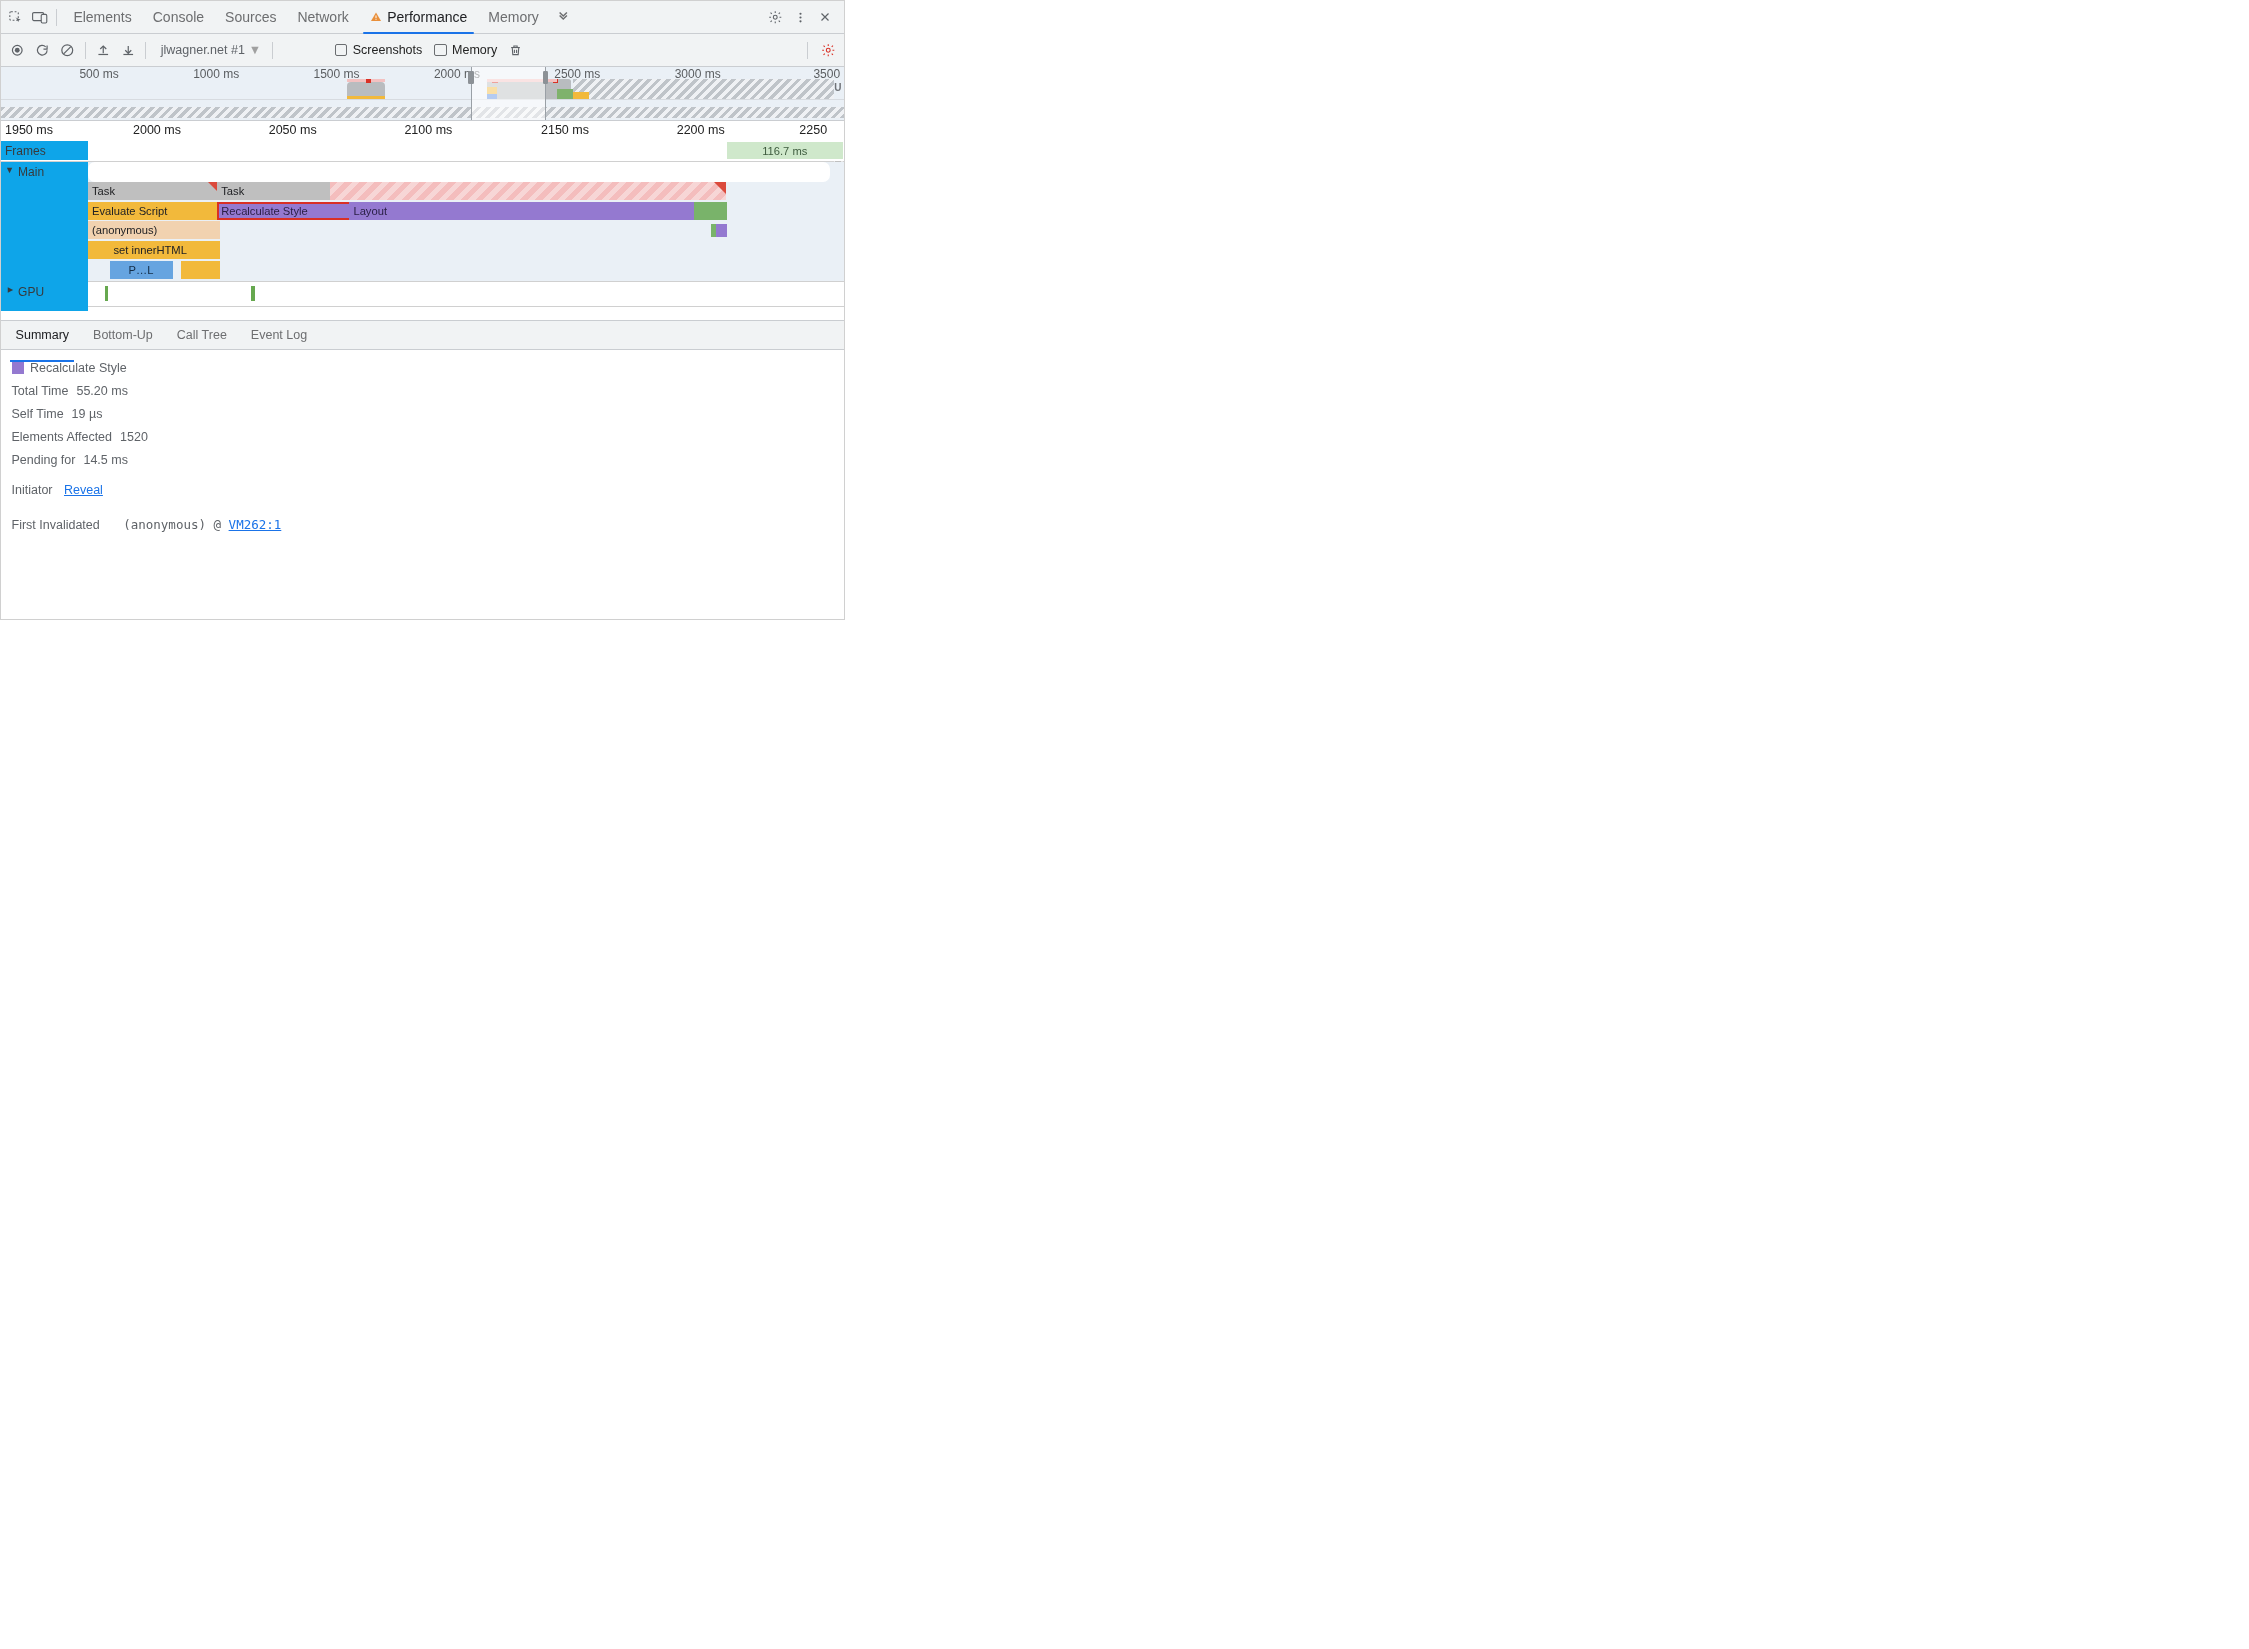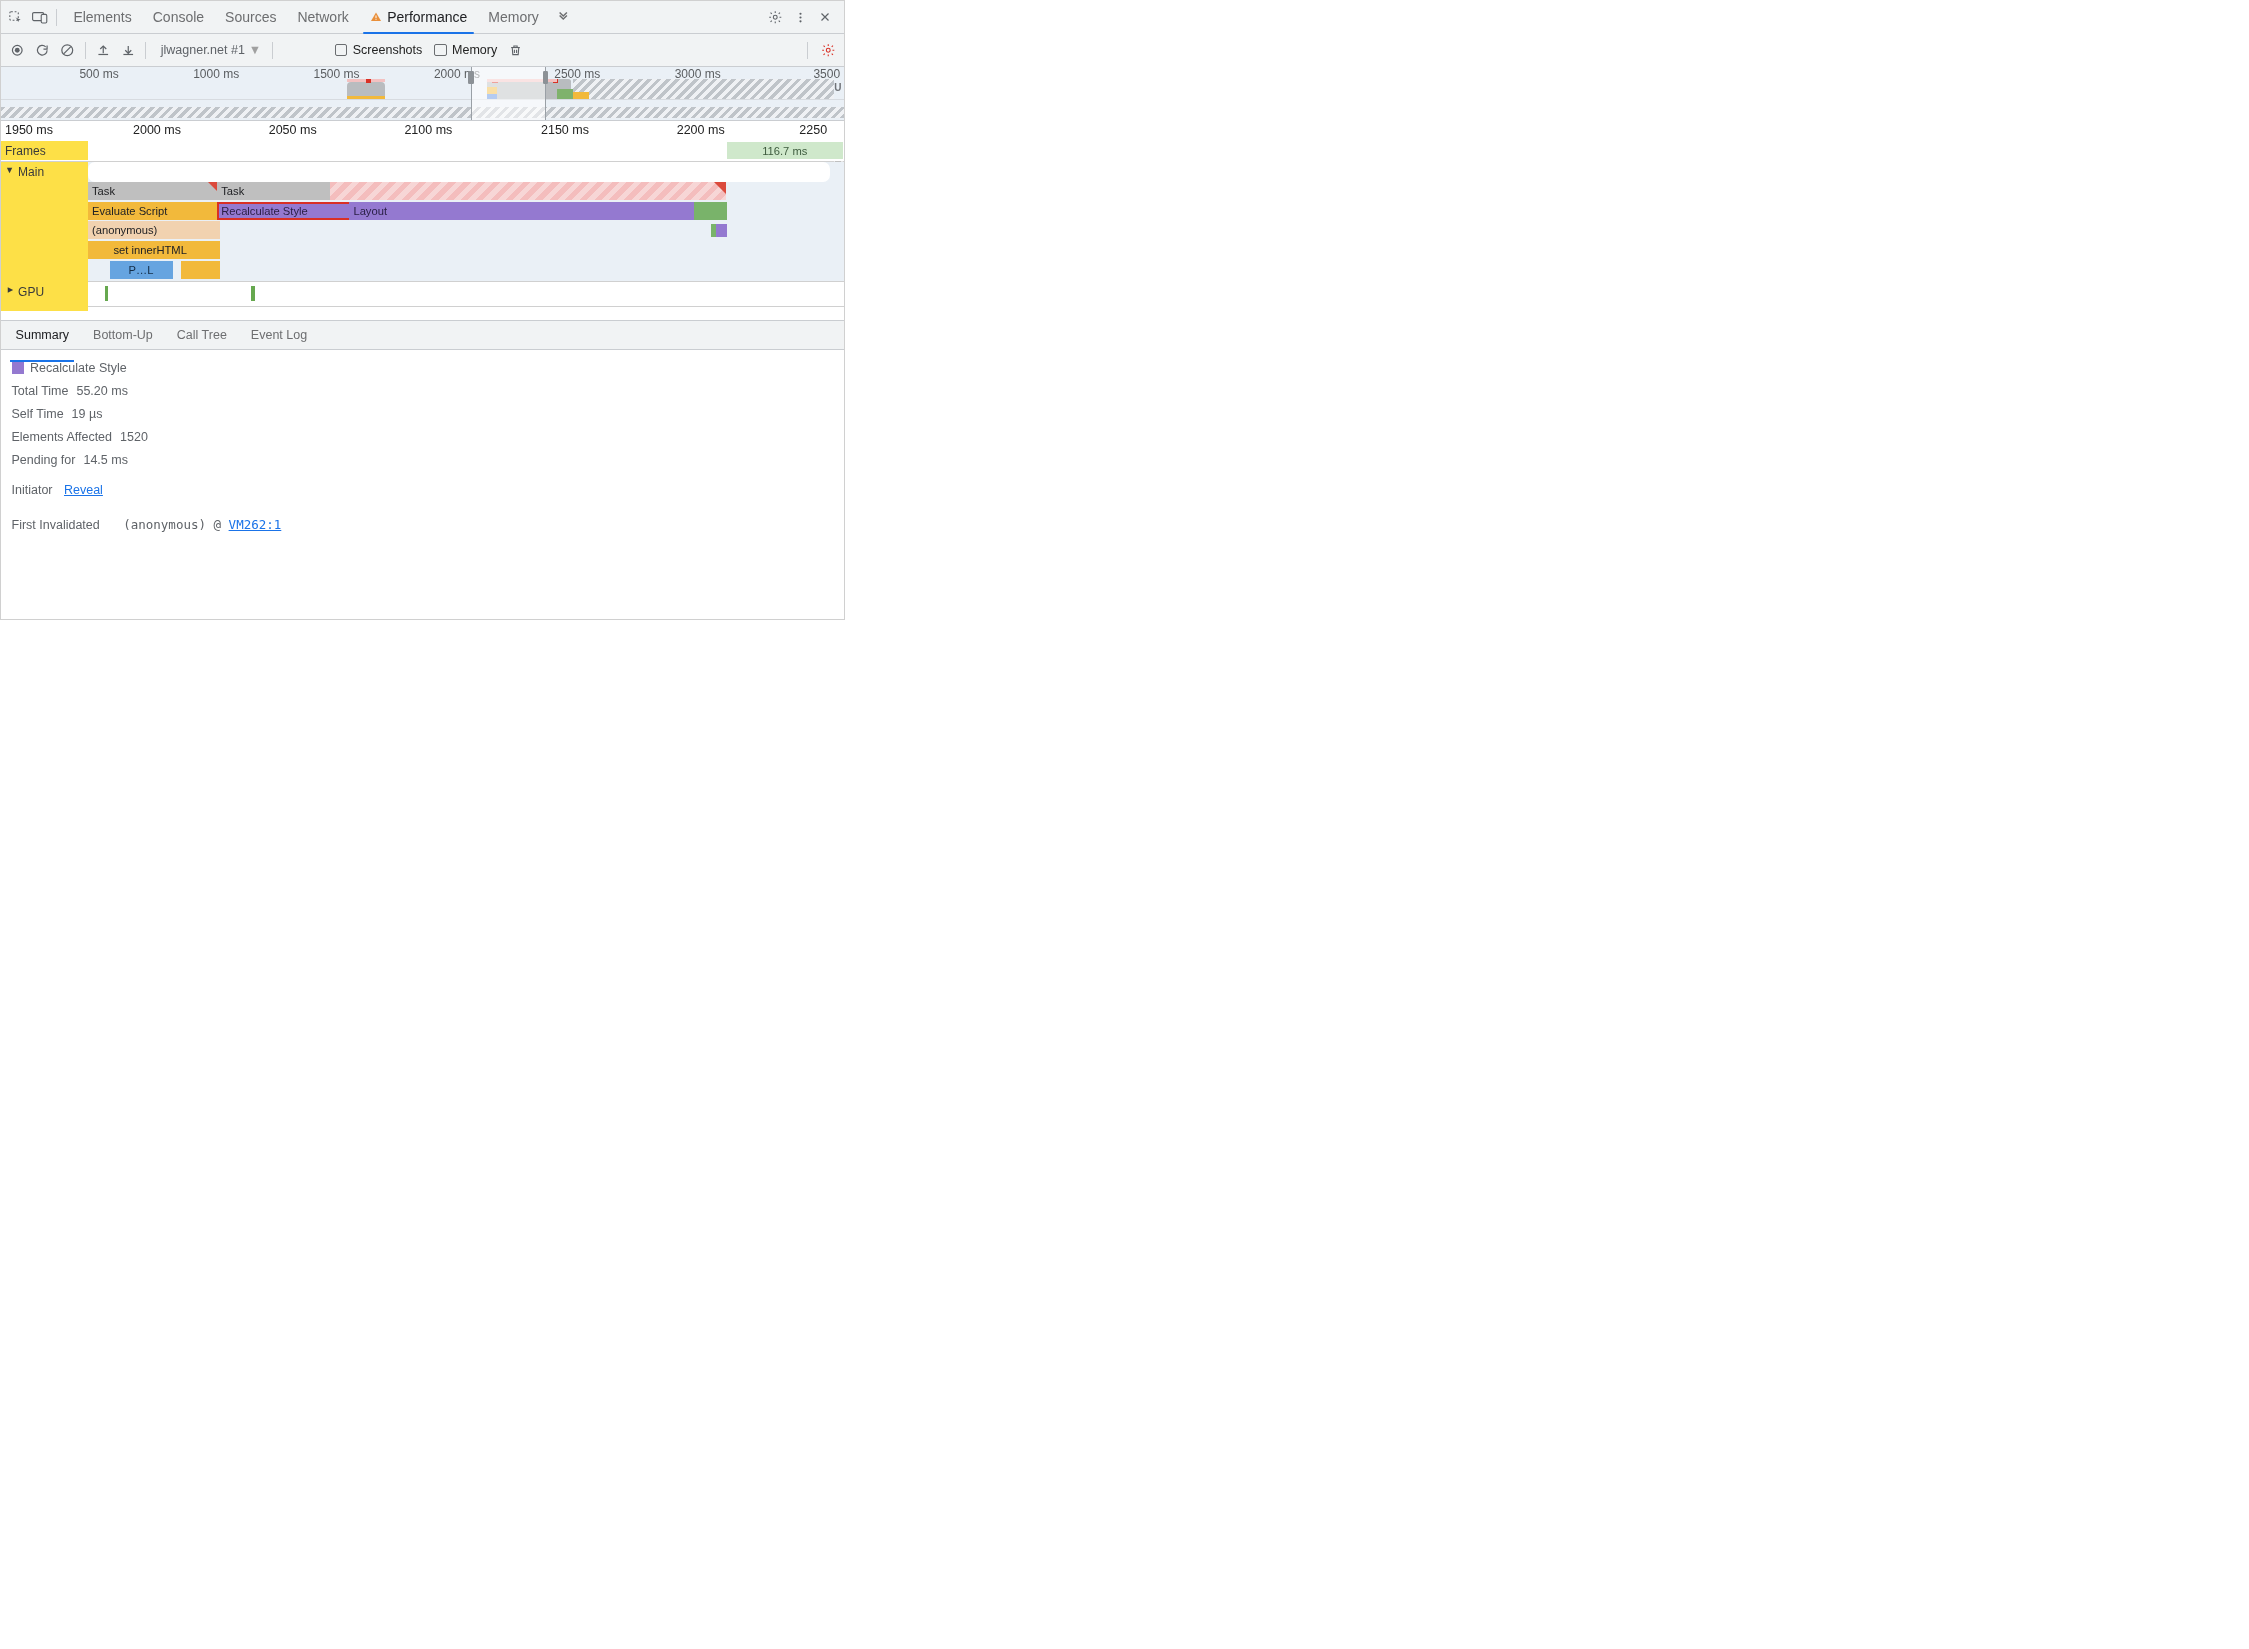--- a/index.html
+++ b/index.html
@@ -97,21 +97,21 @@
   .flame-wrap{position:relative;height:199px;}
   .vscroll{position:absolute;right:1.3px;top:2.6px;width:9.2px;height:105px;background:#e6e6e6;border-radius:4.6px;}
   .vscroll .thumb{position:absolute;top:2.6px;left:1.3px;right:1.3px;height:46px;background:#bfbfbf;border-radius:4px;}
   .flame-ruler{height:20px;background:#fff;position:relative;font-size:12.5px;color:#222;}
   .fr-tick{position:absolute;top:2px;transform:translateX(-50%);}
   .fr-tick.first{transform:none;}
 
   .track{display:flex;border-bottom:0.7px solid var(--border);}
   .track-head{
     width:79px;min-width:79px;height:100%;padding:2.6px 4px 2.6px 4px;
-    color:#383a3c;font-size:12px;display:flex;align-items:flex-start;background:#fde047;
+    color:#383a3c;font-size:12px;display:flex;align-items:flex-start;background:#0ea5e9;
   }
   .track-body{position:relative;flex:1;background:#fff;}
   .frames .track-body{height:20px;}
   .frames-block{
     position:absolute;top:1.3px;height:17px;right:1.3px;background:var(--green-light);
     display:flex;align-items:center;justify-content:center;font-size:11.2px;color:#3d5a3d;
   }
   .main-track{height:119px;}
   .main-track .track-body{background:var(--stackrow-bg);}
   .main-track .track-head{align-items:flex-start;padding-top:2.6px;}

